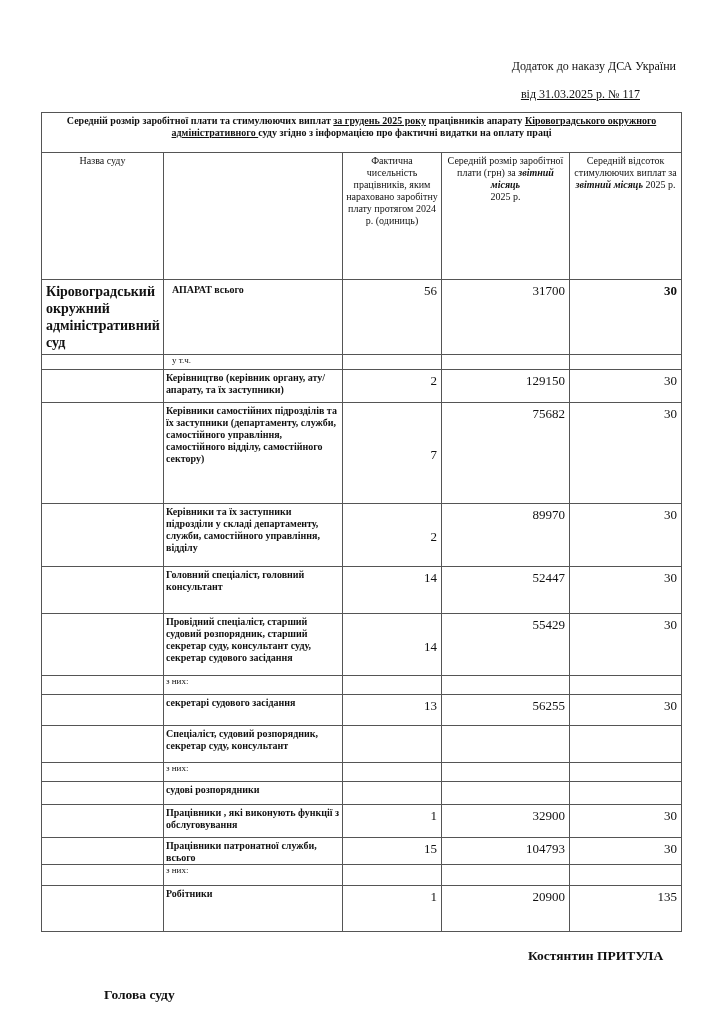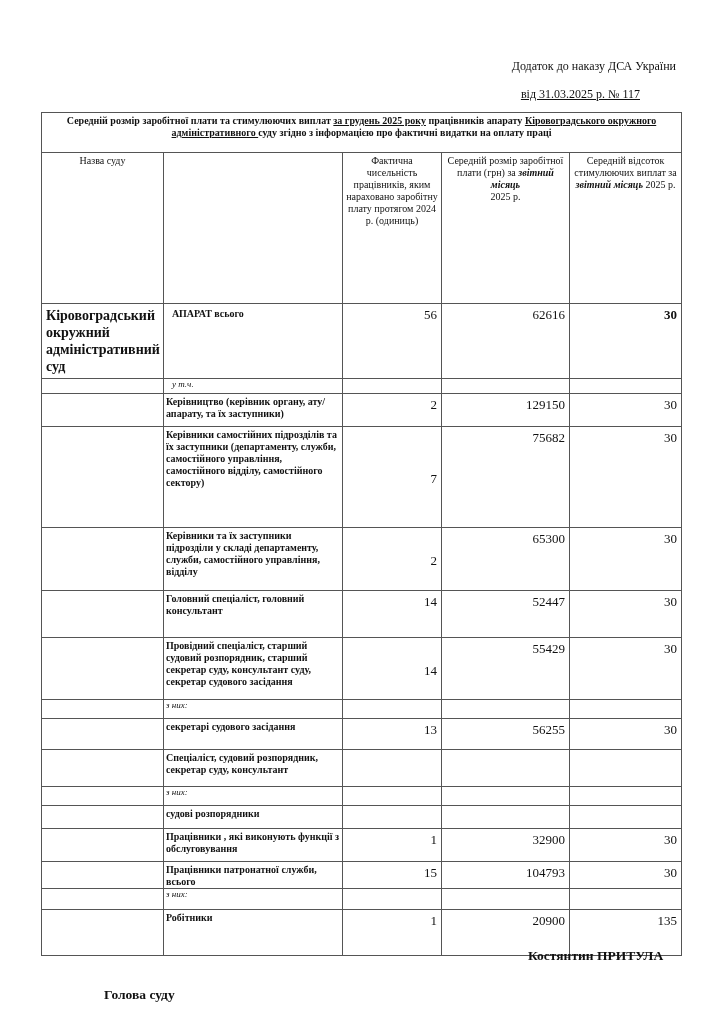--- a/index.html
+++ b/index.html
@@ -9,21 +9,21 @@
   .annex2 { top:87px; right:84px;text-decoration:underline; }
   table { position:absolute; left:41px; top:112px; border-collapse:collapse; table-layout:fixed; width:640px; }
   td { border:1px solid #555; padding:0 2px; vertical-align:top; font-size:10px; line-height:12px; }
   .title-cell { text-align:center; font-weight:bold; font-size:10px; line-height:12px; padding:2px 4px; }
   .title-cell .u { text-decoration:underline; }
   .hdr { text-align:center; font-size:10px; line-height:12px; padding-top:2px; }
   .hdr .bi { font-weight:bold; font-style:italic; }
   .court { font-weight:bold; font-size:14px; line-height:17px; padding:3px 4px; }
   .cat { font-weight:bold; font-size:10px; line-height:12px; padding-top:2px; }
   .cat-main { padding-left:8px; padding-top:4px; }
-  .sub { font-style:italic; font-size:9px; line-height:11px;margin-left:48px; }
+  .sub { font-size:9px; line-height:11px;margin-left:48px; }
   .sub-indent { padding-left:8px; }
   .num { text-align:right; font-size:13px; line-height:15px; padding:3px 4px 0 0; }
   .num.mid { vertical-align:middle; }
   .bold { font-weight:bold; }
   .sign { position:absolute; top:948px; font-weight:bold; font-size:13.5px; }
   .sign-left { left:104px;margin-top:39px; }
   .sign-right { left:528px; }
 </style>
 </head>
 <body>
@@ -38,33 +38,33 @@
       <col style="width:99px">
       <col style="width:128px">
       <col style="width:112px">
   </colgroup>
   <tbody>
       <tr style="height:40px">
     <td colspan="5" class="title-cell">
       <span>Середній розмір заробітної плати та стимулюючих виплат </span><span class="u">за грудень 2025 року</span><span>  працівників апарату </span><span class="u">Кіровоградського окружного адміністративного </span><span>суду згідно з інформацією про фактичні видатки на оплату праці</span>
     </td>
   </tr>
-  <tr style="height:151px">
+  <tr style="height:127px">
     <td class="hdr">Назва суду</td>
     <td class="hdr"></td>
     <td class="hdr">Фактична чисельність працівників, яким нараховано заробітну плату протягом 2024 р.  (одиниць)</td>
     <td class="hdr"><span>Середній розмір заробітної плати (грн) за </span><span class="bi">звітний місяць</span><br><span>2025 р.</span></td>
     <td class="hdr"><span>Середній відсоток стимулюючих виплат за  </span><span class="bi">звітний місяць</span><span>  2025 р.</span></td>
   </tr>
 
   <tr style="height:63px">
     <td class="court">Кіровоградський окружний адміністративний суд</td>
     <td class="cat cat-main">АПАРАТ всього</td>
     <td class="num">56</td>
-    <td class="num">62616</td>
+    <td class="num">31700</td>
     <td class="num bold">30</td>
   </tr>
   <tr style="height:15px">
     <td></td>
     <td class="sub sub-indent">у т.ч.</td>
     <td></td>
         <td></td>
         <td></td>
   </tr>
   <tr style="height:33px">
@@ -78,21 +78,21 @@
     <td></td>
     <td class="cat">Керівники самостійних підрозділів та їх заступники (департаменту, служби, самостійного управління, самостійного відділу, самостійного сектору)</td>
     <td class="num mid">7</td>
     <td class="num">75682</td>
     <td class="num">30</td>
   </tr>
   <tr style="height:63px">
     <td></td>
     <td class="cat">Керівники  та їх заступники підрозділи у складі департаменту, служби, самостійного управління, відділу</td>
     <td class="num mid">2</td>
-    <td class="num">65300</td>
+    <td class="num">89970</td>
     <td class="num">30</td>
   </tr>
   <tr style="height:47px">
     <td></td>
     <td class="cat">Головний спеціаліст, головний консультант</td>
     <td class="num">14</td>
     <td class="num">52447</td>
     <td class="num">30</td>
   </tr>
   <tr style="height:62px">

